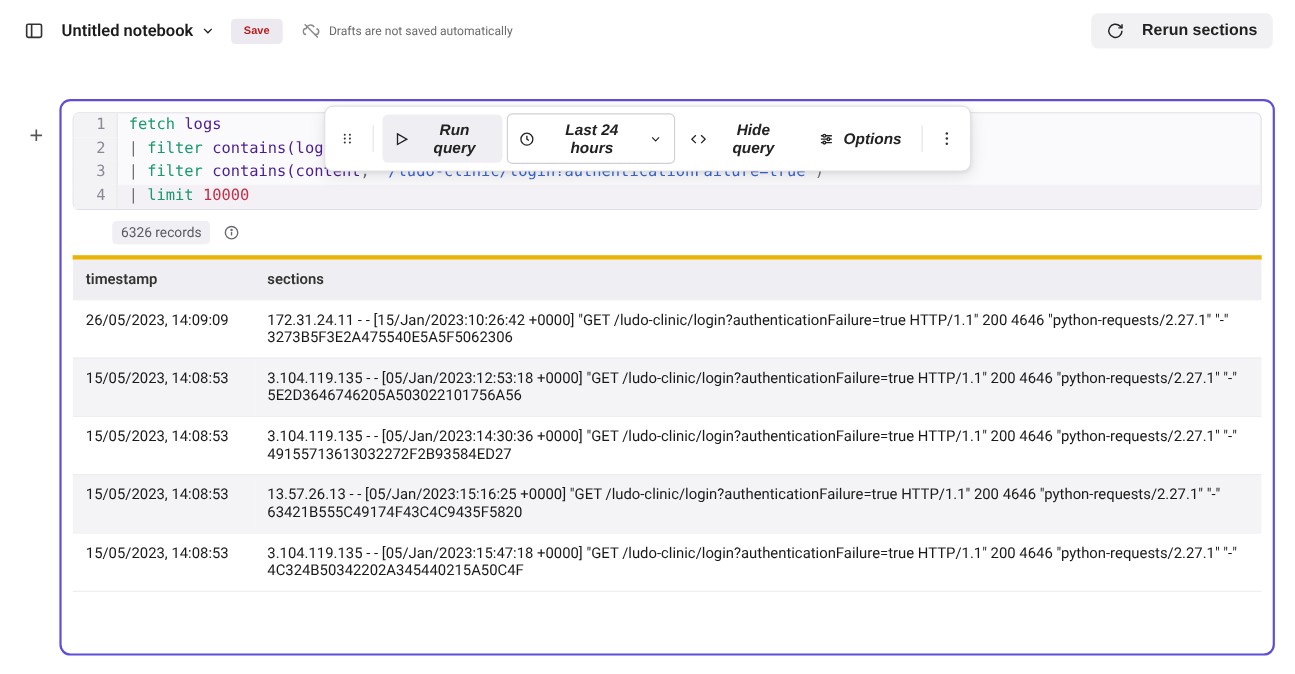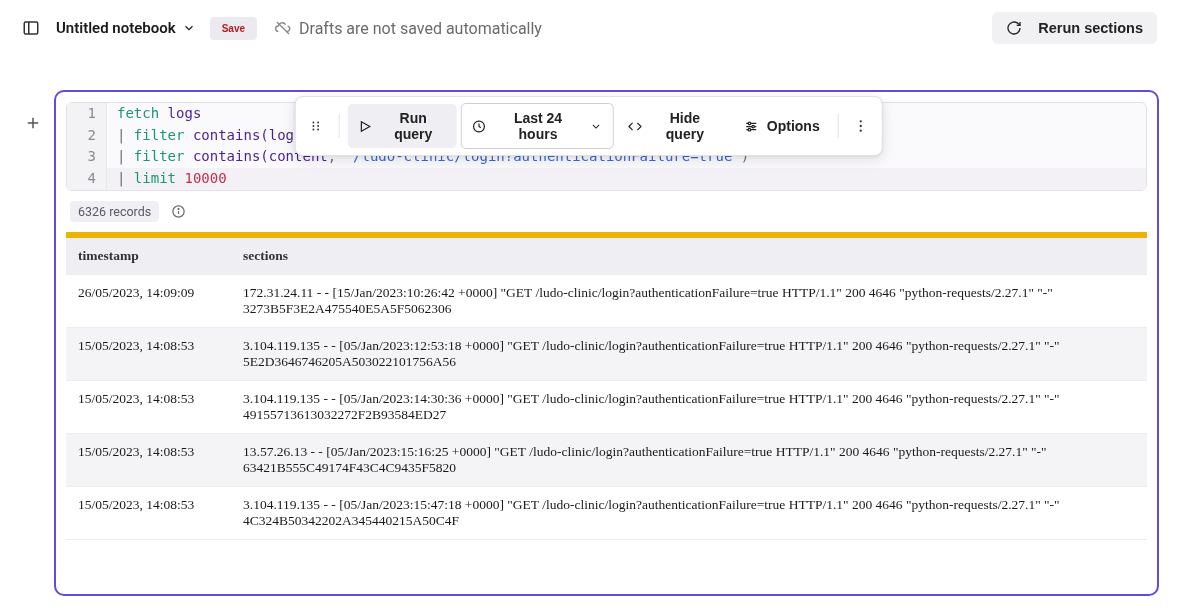--- a/index.html
+++ b/index.html
@@ -51,21 +51,21 @@
       font-weight: 600;
       font-size: 10px;
       cursor: pointer;
       color: #b91c1c;
     }
     .autosave-hint {
       display: flex;
       align-items: center;
       gap: 8px;
       color: #6b6b6b;
-      font-size: 16px;
+      font-size: 11px;
       margin-left: 4px;
     }
     .rerun-btn {
       display: flex;
       align-items: center;
       gap: 16px;
       background: #f1f0f3;
       border: none;
       border-radius: 6px;
       padding: 8px 14px;
@@ -115,20 +115,21 @@
       align-items: center;
       gap: 8px;
       border: none;
       background: transparent;
       padding: 6px 10px;
       border-radius: 5px;
       font-weight: 600;
       font-size: 14px;
       cursor: pointer;
       color: #222;
+      font-style: italic;
     }
     .tb-btn.primary {
       background: #efeef3;
     }
     .tb-btn.outlined {
       border: 1px solid #cfcfd6;
       background: #fff;
     }
     .tb-iconbtn {
       display: inline-flex;
@@ -187,40 +188,40 @@
     .tok-num { color: #c2304a; }
 
     
     .meta-row {
       display: flex;
       align-items: center;
       gap: 12px;
       padding: 4px 14px 10px 14px;
       font-size: 13px;
       color: #5d5d67;
+      margin-left: 32px;
     }
     .records-badge {
       background: #f0eff3;
       color: #5a5a64;
       border-radius: 4px;
       padding: 3px 8px;
       font-size: 12.5px;
     }
     .info-icon {
       color: #6a6a74;
     }
 
     
     .results {
-      border-top: 6px solid #eab308;
+      border-top: 4px solid #eab308;
       position: relative;
       height: 352px;
       overflow: hidden;
       margin: 0 10px 10px 10px;
-      font-family: Liberation Serif, serif;
     }
     .results-scroll {
       overflow-y: auto;
       height: 100%;
     }
     .table {
       width: 100%;
       border-collapse: collapse;
       table-layout: fixed;
     }

